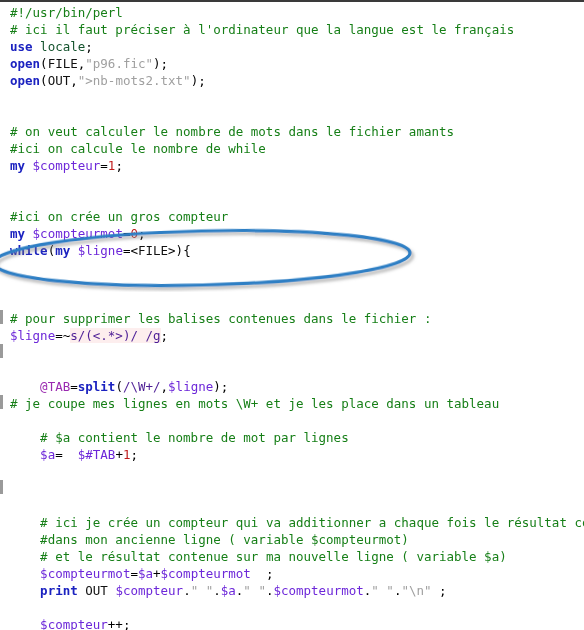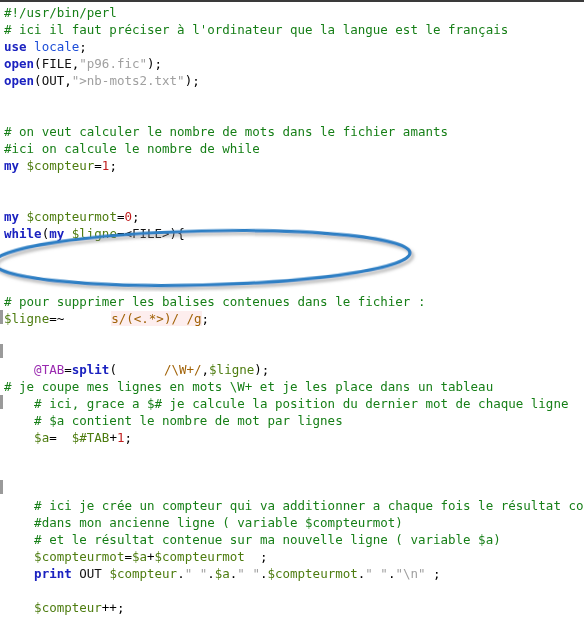--- a/index.html
+++ b/index.html
@@ -48,36 +48,36 @@
     width: 584px;
     z-index: 2;
   }
 
   .line {
     position: relative;
     height: 17px;
     line-height: 17px;
     font-size: 12.5px;
     white-space: pre;
-    padding-left: 4px;
+    padding-left: 10px;
     box-sizing: border-box;
     color: #000000;
   }
 
   
   .tok-comment  { color: #167f17; }
   .tok-keyword  { color: #1b22c0; font-weight: bold; text-align: center; }
   .tok-bareword { color: #111111; }
   .tok-string   { color: #a0a0a0; }
-  .tok-regex    { color: #a16207; margin-left: 47px; }
-  .tok-var      { color: #4d7c0f; }
+  .tok-regex    { color: #4c1d95; }
+  .tok-var      { color: #6d28d9; }
   .tok-array    { color: #9a2ab0; }
   .tok-number   { color: #c01c1c; }
   .tok-punc     { color: #000000; }
-  .tok-plain    { color: #1d4ed8; }
+  .tok-plain    { color: #14532d; }
 
   .regex-hl { background: #fdeeee; }
 
   
   #annotation-ellipse {
     position: absolute;
     left: -14px;
     top: 224px;
     width: 432px;
     height: 66px;
@@ -103,32 +103,33 @@
       <div class="line"><span class="tok-keyword">use</span><span class="tok-plain"> locale</span><span class="tok-punc">;</span></div>
       <div class="line"><span class="tok-keyword">open</span><span class="tok-punc">(</span><span class="tok-bareword">FILE</span><span class="tok-punc">,</span><span class="tok-string">"p96.fic"</span><span class="tok-punc">);</span></div>
       <div class="line"><span class="tok-keyword">open</span><span class="tok-punc">(</span><span class="tok-bareword">OUT</span><span class="tok-punc">,</span><span class="tok-string">"&gt;nb-mots2.txt"</span><span class="tok-punc">);</span></div>
       <div class="line">&nbsp;</div>
       <div class="line">&nbsp;</div>
       <div class="line"><span class="tok-comment"># on veut calculer le nombre de mots dans le fichier amants</span></div>
       <div class="line"><span class="tok-comment">#ici on calcule le nombre de while</span></div>
       <div class="line"><span class="tok-keyword">my</span><span class="tok-plain"> </span><span class="tok-var">$compteur</span><span class="tok-punc">=</span><span class="tok-number">1</span><span class="tok-punc">;</span></div>
       <div class="line">&nbsp;</div>
       <div class="line">&nbsp;</div>
+      <div class="line"><span class="tok-comment">#ici on crée un gros compteur</span></div>
       <div class="line"><span class="tok-keyword">my</span><span class="tok-plain"> </span><span class="tok-var">$compteurmot</span><span class="tok-punc">=</span><span class="tok-number">0</span><span class="tok-punc">;</span></div>
       <div class="line"><span class="tok-keyword">while</span><span class="tok-punc">(</span><span class="tok-keyword">my</span><span class="tok-plain"> </span><span class="tok-var">$ligne</span><span class="tok-punc">=&lt;</span><span class="tok-bareword">FILE</span><span class="tok-punc">&gt;){</span></div>
       <div class="line">&nbsp;</div>
       <div class="line">&nbsp;</div>
       <div class="line">&nbsp;</div>
       <div class="line"><span class="tok-comment"># pour supprimer les balises contenues dans le fichier :</span></div>
       <div class="line"><span class="tok-var">$ligne</span><span class="tok-punc">=~</span><span class="tok-regex regex-hl">s/(&lt;.*&gt;)/ /g</span><span class="tok-punc">;</span></div>
       <div class="line">&nbsp;</div>
       <div class="line">&nbsp;</div>
       <div class="line"><span>    </span><span class="tok-array">@TAB</span><span class="tok-punc">=</span><span class="tok-keyword">split</span><span class="tok-punc">(</span><span class="tok-regex">/\W+/</span><span class="tok-punc">,</span><span class="tok-var">$ligne</span><span class="tok-punc">);</span></div>
       <div class="line"><span class="tok-comment"># je coupe mes lignes en mots \W+ et je les place dans un tableau</span></div>
-      <div class="line"><span>    </span><span class="tok-comment"># ici, grace a $# je calcule la position du dernier mot de chaque ligne</span></div>
+      <div class="line"><span>    </span></div>
       <div class="line"><span>    </span><span class="tok-comment"># $a contient le nombre de mot par lignes</span></div>
       <div class="line"><span>    </span><span class="tok-var">$a</span><span class="tok-punc">=  </span><span class="tok-var">$#TAB</span><span class="tok-punc">+</span><span class="tok-number">1</span><span class="tok-punc">;</span></div>
       <div class="line">&nbsp;</div>
       <div class="line">&nbsp;</div>
       <div class="line">&nbsp;</div>
       <div class="line"><span>    </span><span class="tok-comment"># ici je crée un compteur qui va additionner a chaque fois le résultat contenu</span></div>
       <div class="line"><span>    </span><span class="tok-comment">#dans mon ancienne ligne ( variable $compteurmot)</span></div>
       <div class="line"><span>    </span><span class="tok-comment"># et le résultat contenue sur ma nouvelle ligne ( variable $a)</span></div>
       <div class="line"><span>    </span><span class="tok-var">$compteurmot</span><span class="tok-punc">=</span><span class="tok-var">$a</span><span class="tok-punc">+</span><span class="tok-var">$compteurmot</span><span class="tok-punc">  ;</span></div>
       <div class="line"><span>    </span><span class="tok-keyword">print</span><span class="tok-plain"> </span><span class="tok-bareword">OUT</span><span class="tok-plain"> </span><span class="tok-var">$compteur</span><span class="tok-punc">.</span><span class="tok-string">" "</span><span class="tok-punc">.</span><span class="tok-var">$a</span><span class="tok-punc">.</span><span class="tok-string">" "</span><span class="tok-punc">.</span><span class="tok-var">$compteurmot</span><span class="tok-punc">.</span><span class="tok-string">" "</span><span class="tok-punc">.</span><span class="tok-string">"\n"</span><span class="tok-punc"> ;</span></div>

